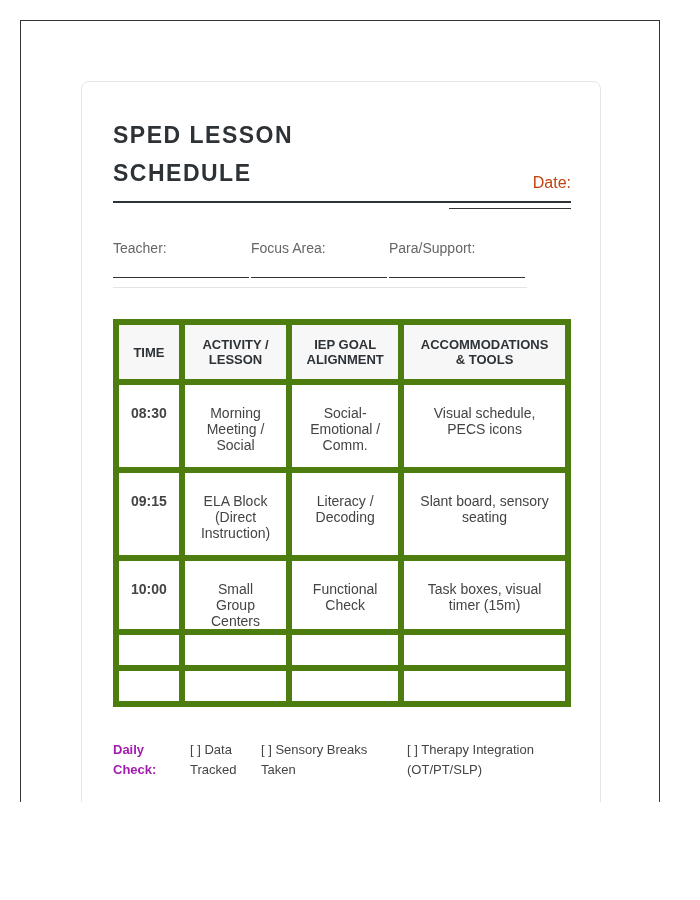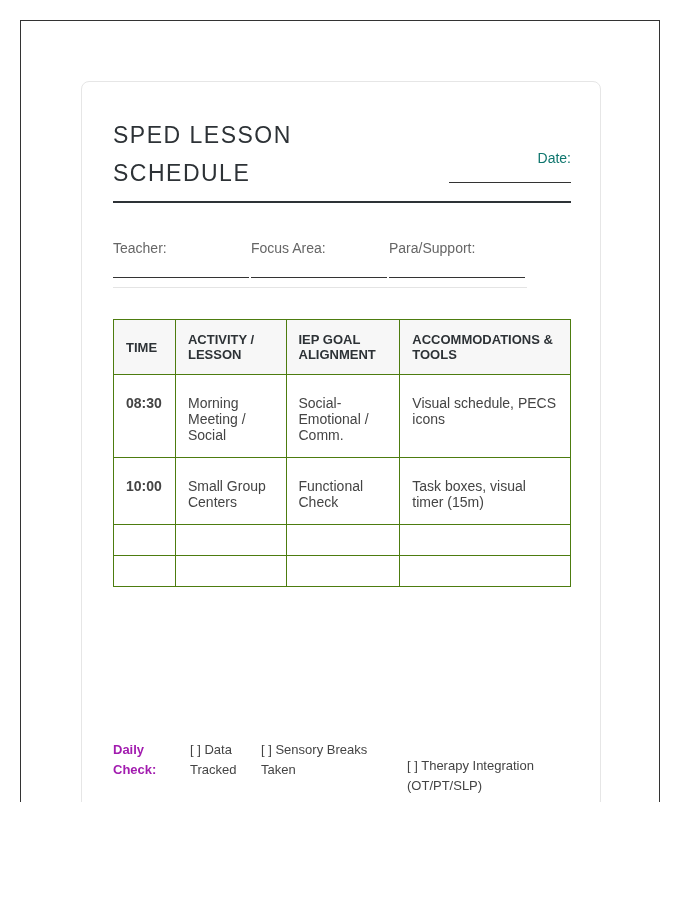--- a/index.html
+++ b/index.html
@@ -1,40 +1,40 @@
 <!DOCTYPE html>
 <html><head>
 <meta charset="utf-8">
 <style>
   html, body { margin:0; padding:0; background:#ffffff; }
   body { width:700px; height:900px; position:relative; overflow:hidden; font-family:"Liberation Sans", sans-serif; color:#333; }
   .frame { position:absolute; left:20px; top:20px; width:640px; height:782px; border:1px solid #333; border-bottom:none; box-sizing:border-box; overflow:hidden; background:#fff; }
   .card { position:absolute; left:60px; top:60px; width:520px; height:760px; border:1px solid #e6e6e6; border-radius:8px; box-sizing:border-box; background:#fff; }
   .header { position:absolute; left:31px; top:28px; width:458px; height:91px; border-bottom:2px solid #2d3236; }
-  .title { position:absolute; left:0; top:6px; font-size:23px; font-weight:normal; letter-spacing:1.5px; color:#2d3236; line-height:38px; width:260px; }
+  .title { position:absolute; left:0; top:6px; font-size:23px; font-weight:bold; letter-spacing:1.5px; color:#2d3236; line-height:38px; width:260px; }
   .date-wrap { position:absolute; right:0; top:40px; width:122px; text-align:right; }
-  .date-label { font-size:14px; color:#0f766e; }
+  .date-label { font-size:16px; color:#c2410c;margin-top:24px; }
   .date-line { margin-top:16px; border-bottom:1px solid #333; width:122px; height:0; }
   .meta { position:absolute; left:31px; top:158px; width:458px; display:flex; }
   .meta-field { width:138px; }
   .meta-label { font-size:14px; color:#666; }
   .meta-line { margin-top:21px; border-bottom:1px solid #333; width:136px; }
   .meta-line2 { margin-top:9px; border-bottom:1px solid #e4e4e4; width:138px; }
   table.sched { position:absolute; left:31px; top:237px; width:458px; border-collapse:collapse; font-size:14px; }
-  table.sched th, table.sched td { border:1px solid #4d7c0f; text-align:left; vertical-align:top; padding:0 12px; }
+  table.sched th, table.sched td { border:6px solid #4d7c0f; text-align:center; vertical-align:top; padding:0 12px; }
   table.sched th { background:#f7f7f7; font-size:13px; font-weight:bold; color:#2d3236; vertical-align:middle; height:54px; line-height:15px; }
   table.sched td { color:#444; line-height:16px; padding-top:20px; }
   td.time { font-weight:bold; color:#333; }
   tr.r1 td { height:62px; } tr.r2 td { height:62px; } tr.r3 td { height:46px;margin-top:27px; } tr.r4 td { height:46px; }
   tr.empty td { height:30px; padding:0; }
   .daily { position:absolute; left:31px; top:658px; width:458px; font-size:13px; color:#444; line-height:20px; }
   .daily .lbl { position:absolute; left:0; top:0; font-weight:bold; color:#a21caf; width:60px; }
   .daily .c1 { position:absolute; left:77px; top:0; width:80px; }
   .daily .c2 { position:absolute; left:148px; top:0; width:120px; }
-  .daily .c3 { position:absolute; left:294px; top:16px; width:160px; }
+  .daily .c3 { position:absolute; left:294px; top:0; width:160px; }
 </style>
 </head>
 <body>
 
 <div class="frame">
   <div class="card">
     <div class="header">
       <div class="title">SPED LESSON SCHEDULE</div>
       <div class="date-wrap">
         <div class="date-label">Date:</div>
@@ -75,20 +75,26 @@
           <th>ACCOMMODATIONS &amp; TOOLS</th>
         </tr>
       </thead>
       <tbody>
         <tr class="r1">
           <td class="time">08:30</td>
           <td>Morning Meeting / Social</td>
           <td>Social-Emotional / Comm.</td>
           <td>Visual schedule, PECS icons</td>
         </tr>
+        <tr class="r2">
+          <td class="time">09:15</td>
+          <td>ELA Block (Direct Instruction)</td>
+          <td>Literacy / Decoding</td>
+          <td>Slant board, sensory seating</td>
+        </tr>
         <tr class="r3">
           <td class="time">10:00</td>
           <td>Small Group Centers</td>
           <td>Functional Check</td>
           <td>Task boxes, visual timer (15m)</td>
         </tr>
         <tr class="empty">
           <td></td>
             <td></td>
             <td></td>

